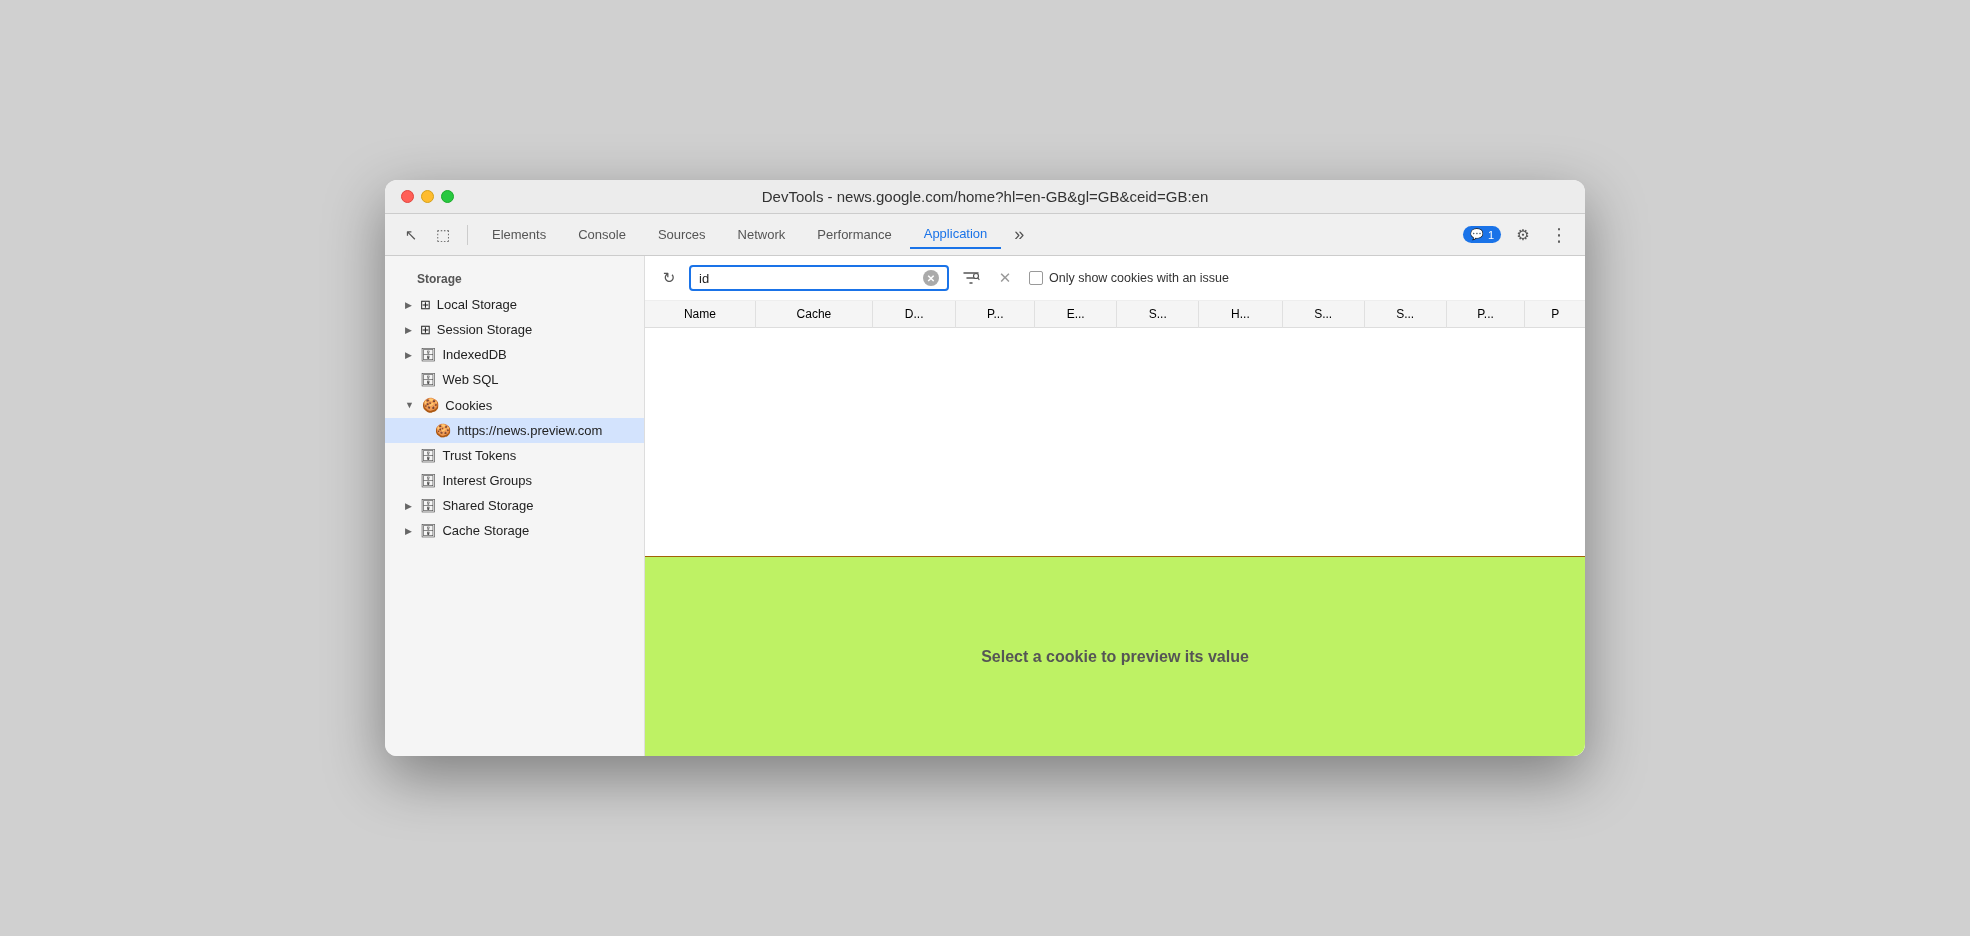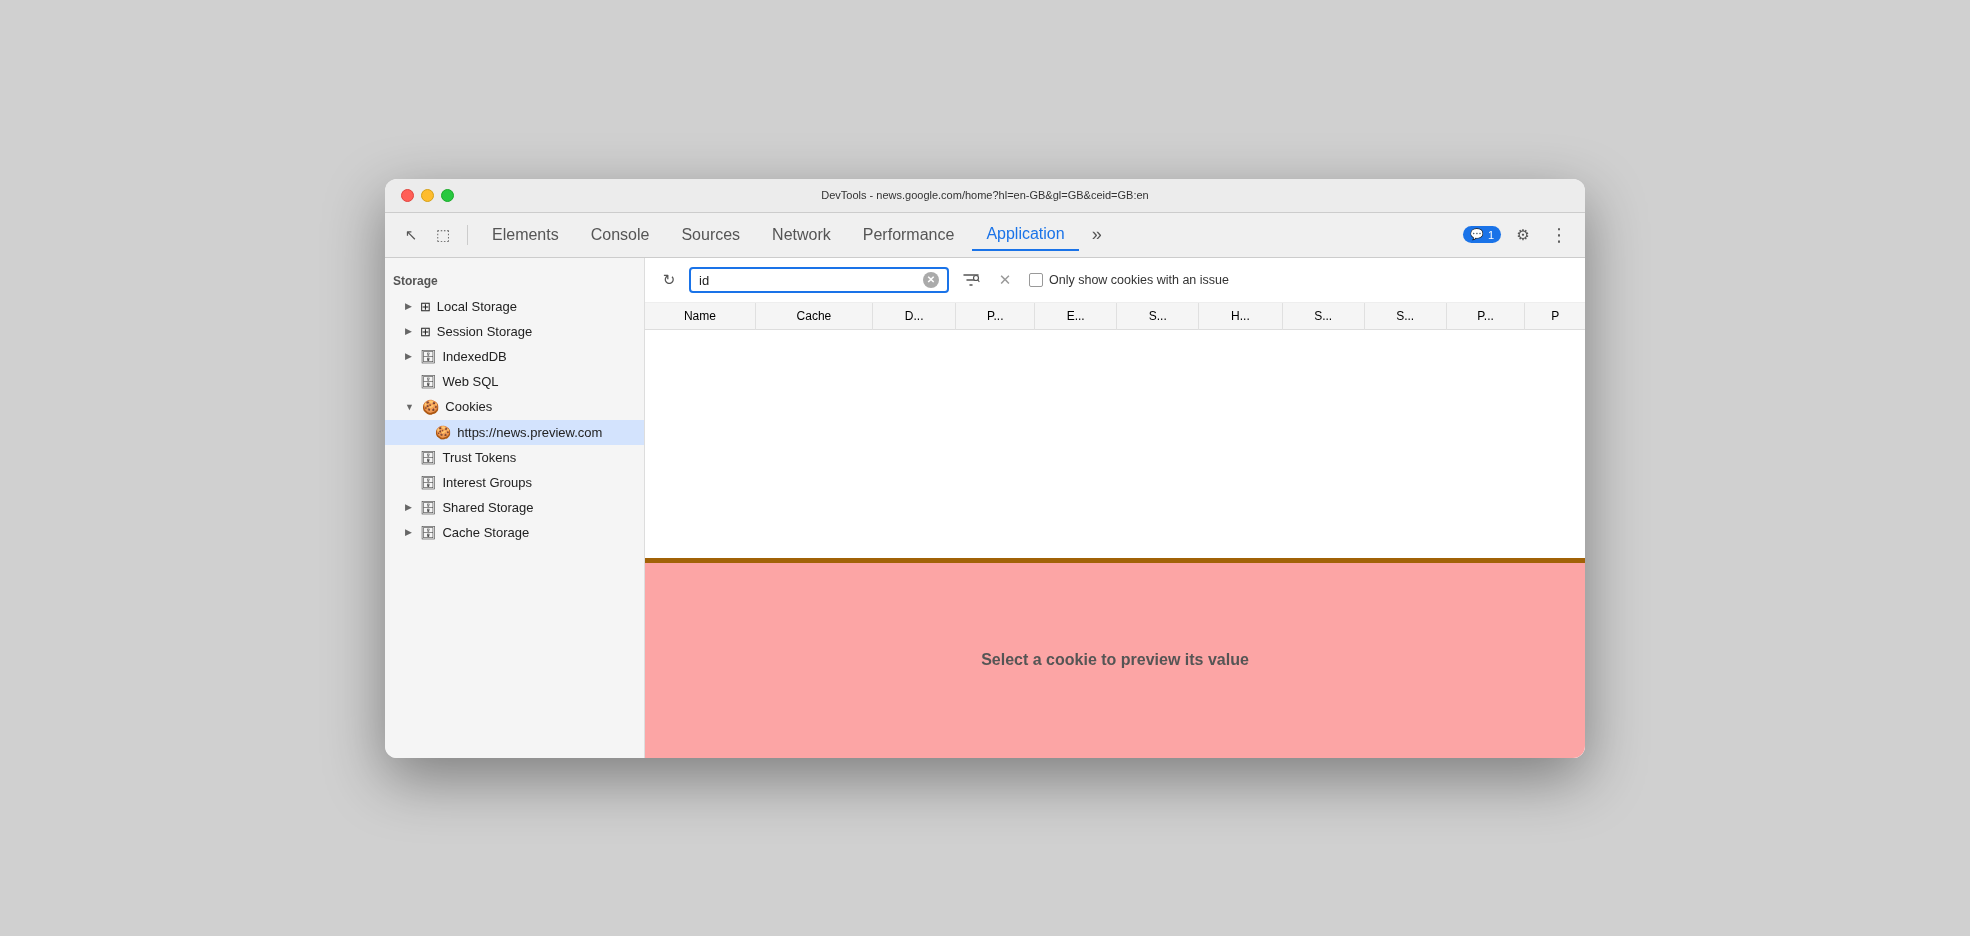--- a/index.html
+++ b/index.html
@@ -37,21 +37,21 @@
       height: 13px;
       border-radius: 50%;
     }
     .traffic-light.close { background: #ff5f57; border: 1px solid #e0443e; }
     .traffic-light.minimize { background: #febc2e; border: 1px solid #d4a017; }
     .traffic-light.maximize { background: #28c840; border: 1px solid #1aab29; }
     .title-text {
       position: absolute;
       left: 50%;
       transform: translateX(-50%);
-      font-size: 11px;
+      font-size: 15px;
       color: #333;
       font-weight: 500;
       white-space: nowrap;
     }
     .toolbar {
       background: #f0f0f0;
       border-bottom: 1px solid #ccc;
       display: flex;
       align-items: center;
       padding: 6px 12px;
@@ -69,21 +69,21 @@
       font-size: 15px;
     }
     .toolbar-divider {
       width: 1px;
       height: 20px;
       background: #ccc;
       margin: 0 6px;
     }
     .tab {
       padding: 6px 14px;
-      font-size: 16px;
+      font-size: 13px;
       color: #555;
       cursor: pointer;
       border-radius: 4px;
       white-space: nowrap;
     }
     .tab.active {
       color: #1a73e8;
       font-weight: 500;
       border-bottom: 2px solid #1a73e8;
       border-radius: 0;
@@ -122,21 +122,21 @@
     .sidebar {
       width: 260px;
       background: #f5f5f5;
       border-right: 1px solid #ddd;
       padding: 12px 0;
       font-size: 13px;
       overflow-y: auto;
       min-height: 500px;
     }
     .sidebar-section-label {
-      padding: 4px 8px 6px;
+      padding: 4px 32px 6px;
       font-size: 12px;
       font-weight: 600;
       color: #555;
     }
     .sidebar-item {
       display: flex;
       align-items: center;
       padding: 5px 16px 5px 20px;
       cursor: pointer;
       color: #222;
@@ -269,29 +269,29 @@
     td {
       padding: 6px 10px;
       border-bottom: 1px solid #f0f0f0;
       border-right: 1px solid #f0f0f0;
       color: #222;
       white-space: nowrap;
       font-size: 12.5px;
     }
     td:last-child { border-right: none; }
     .preview-area {
-      border-top: 5px solid #a16207;
+      border-top: 1px solid #a16207;
       height: 200px;
       display: flex;
       align-items: center;
       justify-content: center;
       color: #555;
       font-size: 16px;
       font-weight: 600;
-      background: #fca5a5;
+      background: #bef264;
     }
   </style>
 </head>
 <body>
 
 <div class="window">
 
   <div class="title-bar">
     <div class="traffic-lights">
       <div class="traffic-light close"></div>

